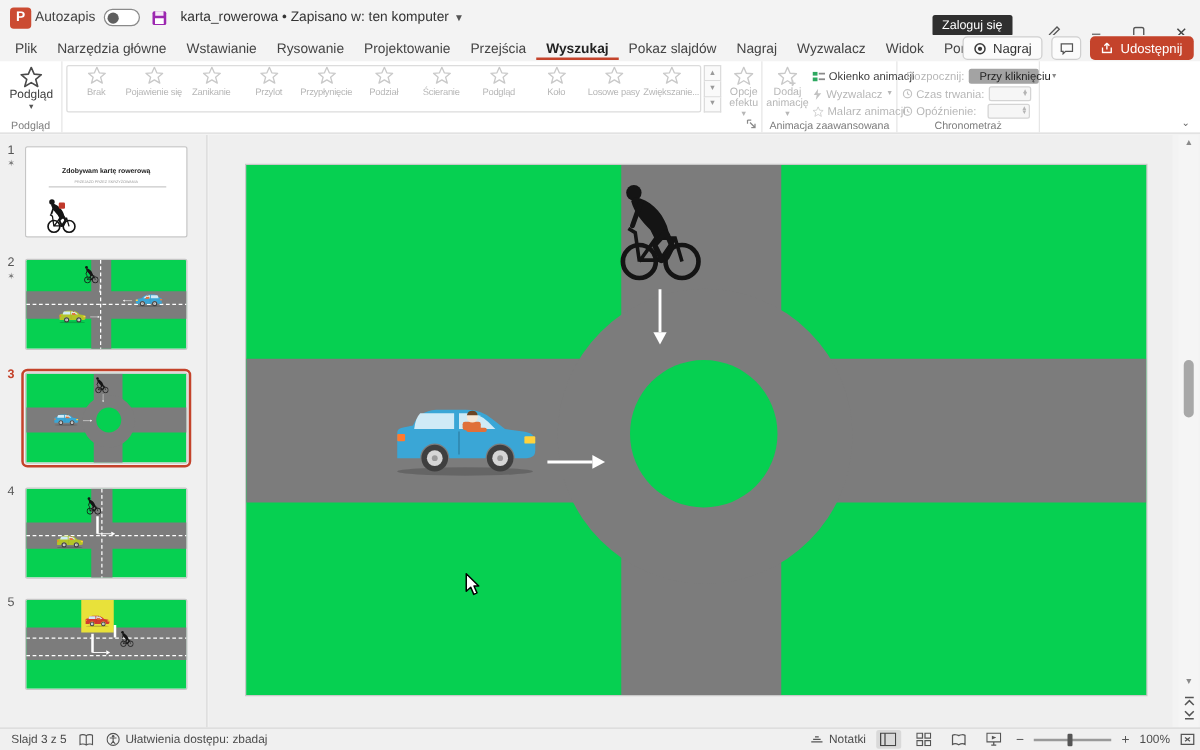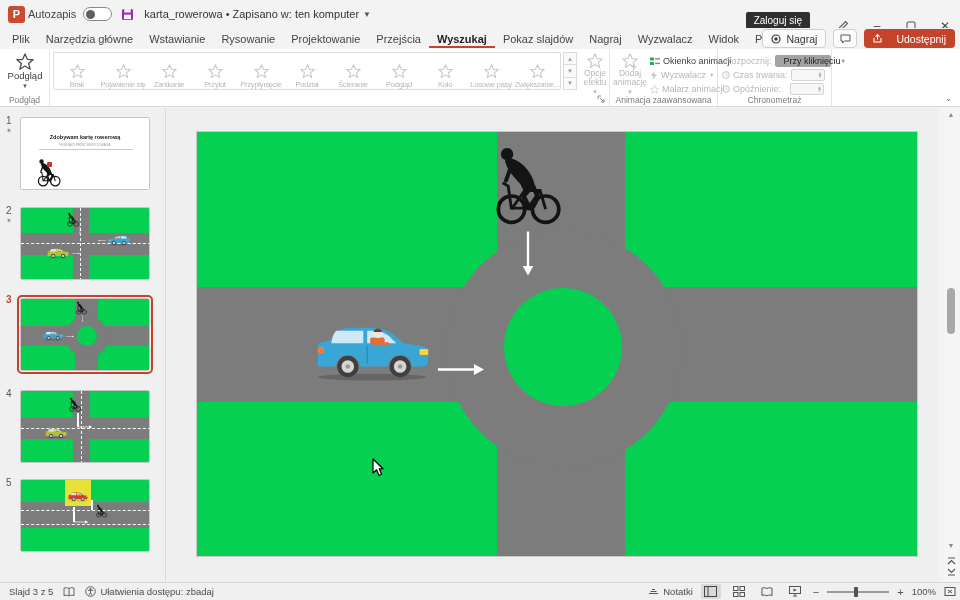--- a/index.html
+++ b/index.html
@@ -24,31 +24,31 @@
   .signin{background:#2f2f2f;color:#fff;font-size:10px;padding:3px 8px;border-radius:2px;margin-right:14px}
   .winbtn{width:30px;height:28px;display:flex;align-items:center;justify-content:center;color:#444;font-size:12px}
 
   
   #menubar{position:absolute;left:0;top:28px;width:960px;height:21px;background:#f3f3f3;display:flex;align-items:center}
   .tab{font-size:11px;color:#444;padding:3px 8px;white-space:nowrap}
   .tab.active{color:#222;font-weight:bold;border-bottom:2px solid #c4432b;padding-bottom:1px}
   #mb-right{position:absolute;right:5px;top:1px;display:flex;align-items:center;gap:7px}
   .rec-btn{display:flex;align-items:center;gap:5px;border:1px solid #cfcfcf;background:#fbfbfb;border-radius:4px;height:19px;padding:0 8px;font-size:10.5px;color:#333}
   .cmt-btn{border:1px solid #cfcfcf;background:#fbfbfb;border-radius:4px;height:19px;width:24px;display:flex;align-items:center;justify-content:center}
-  .share-btn{display:flex;align-items:center;gap:14px;background:#c4432b;color:#fff;border-radius:4px;height:19px;padding:0 9px;font-size:10.5px}
+  .share-btn{display:flex;align-items:center;gap:6px;background:#c4432b;color:#fff;border-radius:4px;height:19px;padding:0 9px;font-size:10.5px}
 
   
   #ribbon{position:absolute;left:0;top:49px;width:960px;height:58px;background:#fff;border-bottom:1px solid #d9d9d9}
   .grp{position:absolute;top:0;height:57px;border-right:1px solid #e6e6e6}
   .glab{position:absolute;bottom:1px;left:0;width:100%;text-align:center;font-size:8.5px;color:#7c7c7c;white-space:nowrap}
   .dis{color:#b7b7b7}
   .en{color:#3d3d3d}
   .bigbtn{display:flex;flex-direction:column;align-items:center;font-size:9.5px;line-height:10px;text-align:center}
   #gal-frame{position:absolute;left:3px;top:3px;width:508px;height:38px;border:1px solid #dcdcdc;border-radius:2px;background:#fff;display:flex}
-  .gal-item{width:46px;display:flex;flex-direction:column;align-items:center;justify-content:flex-end;gap:1px;overflow:hidden}
+  .gal-item{width:46px;display:flex;flex-direction:column;align-items:center;justify-content:flex-start;gap:1px;overflow:hidden}
   .gal-star{font-size:14px;line-height:14px;color:#c9c9c9}
   .gal-label{font-size:7.5px;letter-spacing:-0.2px;color:#b7b7b7;white-space:nowrap}
   #gal-scroll{position:absolute;left:513px;top:3px;width:14px;height:38px;display:flex;flex-direction:column}
   #gal-scroll div{flex:1;border:1px solid #dcdcdc;border-top:none;background:#fafafa;display:flex;align-items:center;justify-content:center;font-size:6px;color:#9a9a9a}
   #gal-scroll div:first-child{border-top:1px solid #dcdcdc}
   .rrow{display:flex;align-items:center;gap:3px;height:14px;font-size:9.5px;white-space:nowrap}
   .combo{width:56px;height:12px;background:#ededed;border:6px solid #a3a3a3;border-radius:2px;font-size:9px;color:#1f1f1f;
     display:flex;align-items:center;justify-content:space-between;padding:0 3px}
   .spin{width:34px;height:12px;background:#f6f6f6;border:1px solid #d4d4d4;border-radius:2px;position:relative}
   .spin i{position:absolute;right:1px;font-style:normal;font-size:5px;color:#b5b5b5;line-height:5px}

